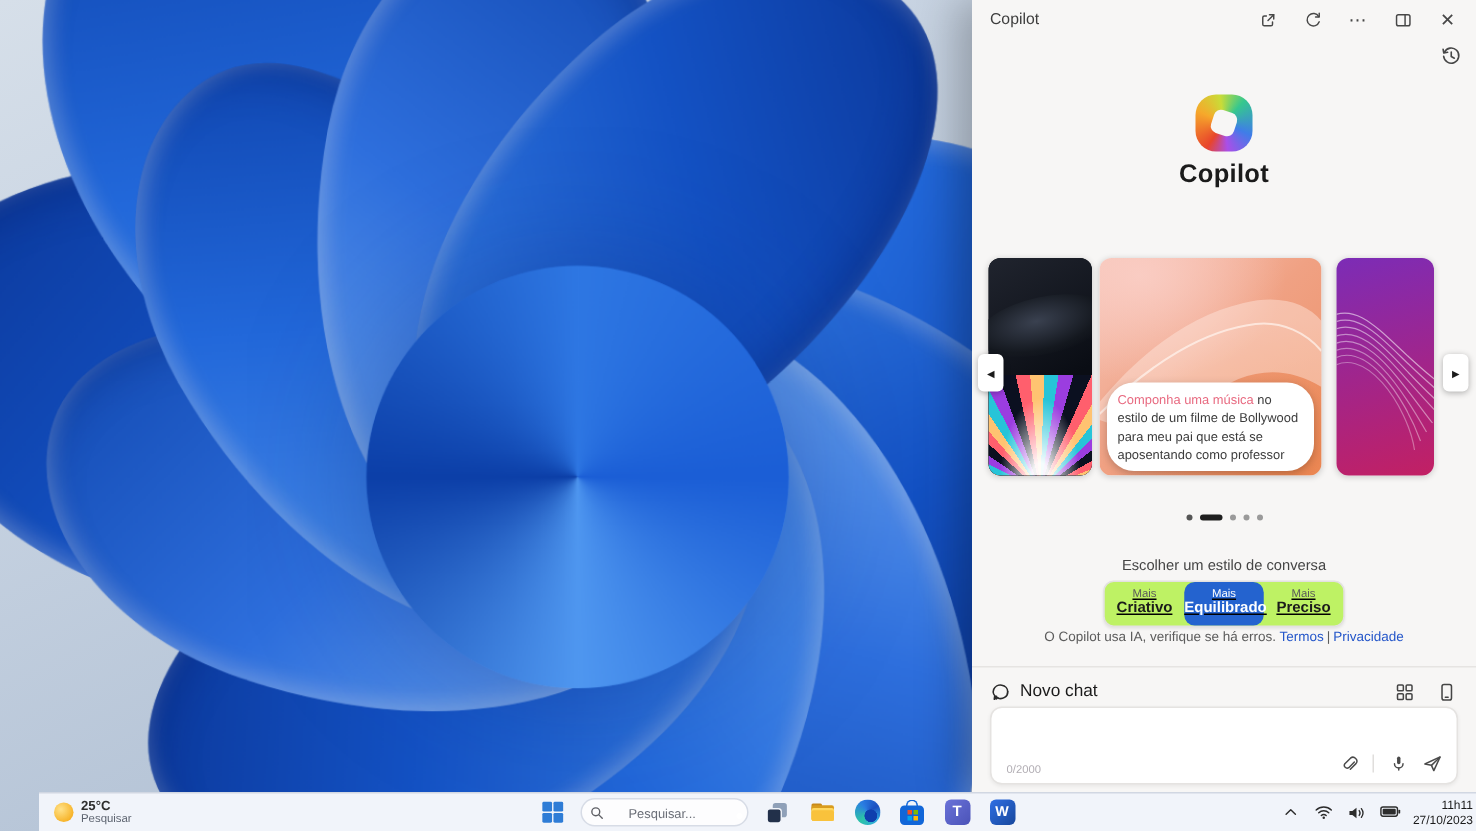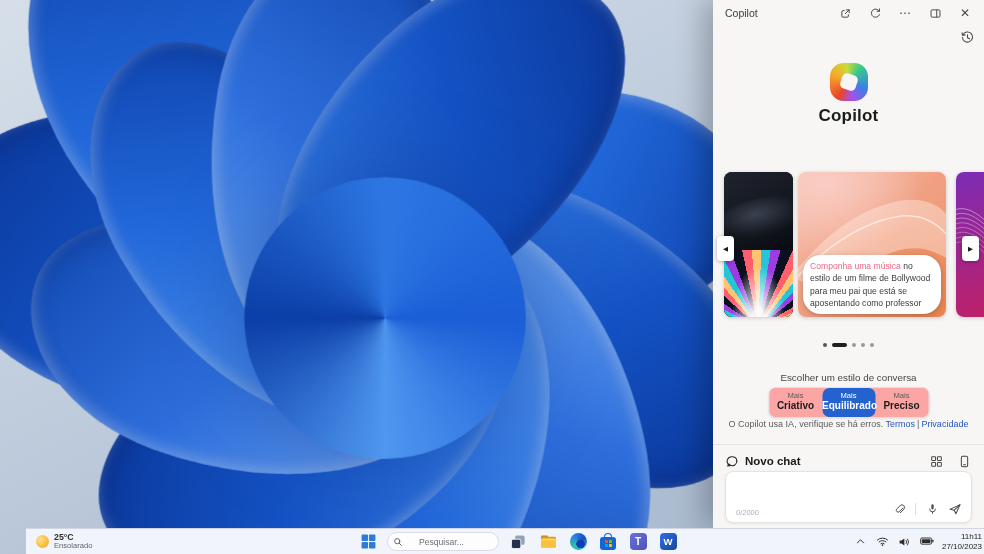--- a/index.html
+++ b/index.html
@@ -17,21 +17,21 @@
     border-radius:62% 38% 55% 45% / 70% 48% 52% 30%;
     box-shadow:inset 0 4px 12px rgba(255,255,255,.28), inset 0 -10px 22px rgba(6,28,96,.30);}
   .pA{background:linear-gradient(115deg,#5a9cf2 0%,#2268da 55%,#0c3fa8 100%);}
   .pB{background:linear-gradient(115deg,#3c85ea 0%,#1452c4 55%,#0a3494 100%);}
   .pC{background:linear-gradient(115deg,#74adf5 0%,#2e6fdd 50%,#1046ae 100%);}
   .petal.big{width:430px;height:240px;top:-220px;}
   .bloom-core{position:absolute;left:-110px;top:-110px;width:220px;height:220px;border-radius:50%;
     background:conic-gradient(from 90deg,#1b5ed6,#4f97f0,#0c3fa8,#2e77e3,#1b5ed6);
     box-shadow:0 0 70px rgba(10,40,120,.4);}
   
-  .copilot-panel{position:absolute;top:0;right:0;width:271px;height:528px;background:#f7f6f5;
+  .copilot-panel{position:absolute;top:0;right:0;width:336px;height:528px;background:#f7f6f5;
     box-shadow:-10px 0 26px rgba(0,0,0,.25);margin-left:39px;}
   .cp-header{position:absolute;top:0;left:0;right:0;height:26px;display:flex;align-items:center;
     padding:0 12px;box-sizing:border-box;}
   .cp-title{font-size:10.5px;color:#3d3d3d;flex:0 0 auto;}
   .cp-header-icons{margin-left:auto;display:flex;align-items:center;gap:16px;}
   .hicon{width:14px;height:14px;display:flex;align-items:center;justify-content:center;color:#474747;cursor:default;}
   .hicon svg{display:block;}
   .glyph{font-size:12px;color:#474747;line-height:1;}
   .cp-history{position:absolute;top:29px;right:9px;width:16px;height:16px;}
   
@@ -73,35 +73,35 @@
   .car-prev{left:4px;}
   .car-next{right:5px;}
   
   .dots{position:absolute;top:343px;left:0;right:0;display:flex;justify-content:center;align-items:center;gap:5px;}
   .dot{width:4px;height:4px;border-radius:2px;background:#9a9a9a;}
   .dot.first{background:#555;}
   .dot.active{width:15px;background:#1f1f1f;}
   
   .style-label{position:absolute;top:372px;left:0;right:0;text-align:center;font-size:9.8px;color:#454545;}
   .style-row{position:absolute;top:387px;left:50%;transform:translateX(-50%);display:flex;
-    background:#fca5a5;border:1px solid #e3e1e0;border-radius:7px;box-shadow:0 1px 2px rgba(0,0,0,.08);}
+    background:#bef264;border:1px solid #e3e1e0;border-radius:7px;box-shadow:0 1px 2px rgba(0,0,0,.08);text-decoration:underline;}
   .style-btn{width:53px;padding:3px 0 4px;text-align:center;border-radius:7px;cursor:default;}
   .style-btn .s-top{font-size:7.6px;color:#5a5a5a;line-height:1.2;}
   .style-btn .s-name{font-size:10px;font-weight:700;color:#1b1b1b;line-height:1.25;}
   .style-btn.selected{background:#2463cf;}
   .style-btn.selected .s-top,.style-btn.selected .s-name{color:#ffffff;}
   
   .disclaimer{position:absolute;top:419px;left:0;right:0;text-align:center;font-size:9px;color:#5c5c5c;}
   .disclaimer .lnk{color:#2456c9;cursor:default;}
   .disclaimer .sep{color:#5c5c5c;margin:0 2px;}
   .cp-divider{position:absolute;top:444px;left:0;right:0;height:1px;background:#e6e4e2;}
   
   .newchat-row{position:absolute;top:450px;left:12px;right:13px;height:22px;display:flex;align-items:center;}
   .newchat-left{display:flex;align-items:center;gap:6px;cursor:default;}
-  .newchat-label{font-size:11.5px;font-weight:700;color:#1b1b1b;}
+  .newchat-label{font-size:11.5px;font-weight:400;color:#1b1b1b;}
   .newchat-right{margin-left:auto;display:flex;align-items:center;gap:14px;}
   
   .composer{position:absolute;top:471px;left:12px;right:12px;height:52px;background:#ffffff;
     border:1px solid #e5e3e1;border-radius:8px;box-sizing:border-box;box-shadow:0 1px 3px rgba(0,0,0,.07);}
   .composer input{position:absolute;top:6px;left:10px;right:10px;border:none;outline:none;background:transparent;
     font-family:inherit;font-size:11px;color:#333;}
   .composer input::placeholder{color:#9a969c;}
   .char-counter{position:absolute;left:10px;bottom:5px;font-size:7.5px;color:#b2aeb4;}
   .composer-icons{position:absolute;right:9px;bottom:6px;display:flex;align-items:center;gap:9px;}
   .vline{width:1px;height:12px;background:#e0dedc;}
@@ -325,21 +325,21 @@
     </div>
   </div>
 </div>
 
 <div class="taskbar">
 
   <div class="weather">
     <span class="sun"></span>
     <span class="weather-text">
       <div class="w-temp">25°C</div>
-      <div class="w-cond">Ensolarado</div>
+      <div class="w-cond">Pesquisar</div>
     </span>
   </div>
 
   <div class="task-center">
     <span class="tb-btn">
       <svg width="15" height="15" viewBox="0 0 16 16">
         <rect x="0.6" y="0.6" width="6.9" height="6.9" rx="1" fill="#2e7cd6"></rect>
         <rect x="8.5" y="0.6" width="6.9" height="6.9" rx="1" fill="#2e7cd6"></rect>
         <rect x="0.6" y="8.5" width="6.9" height="6.9" rx="1" fill="#2e7cd6"></rect>
         <rect x="8.5" y="8.5" width="6.9" height="6.9" rx="1" fill="#2e7cd6"></rect>

